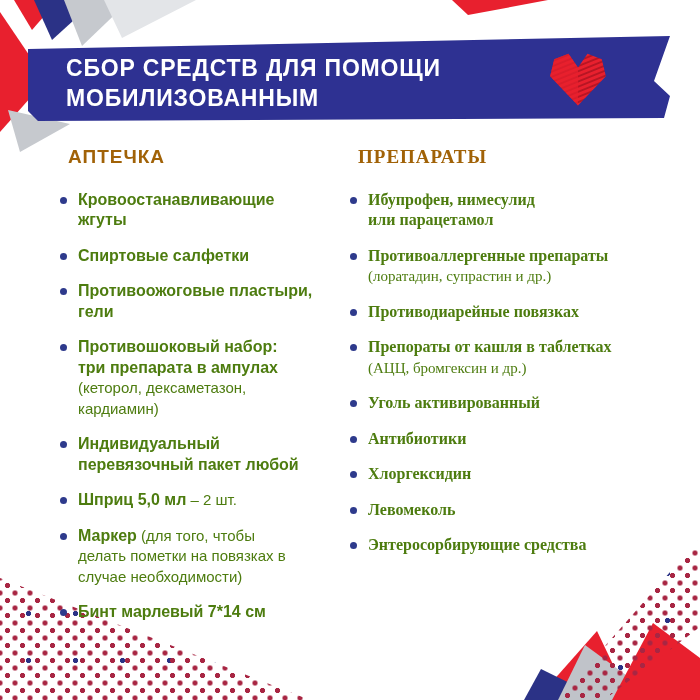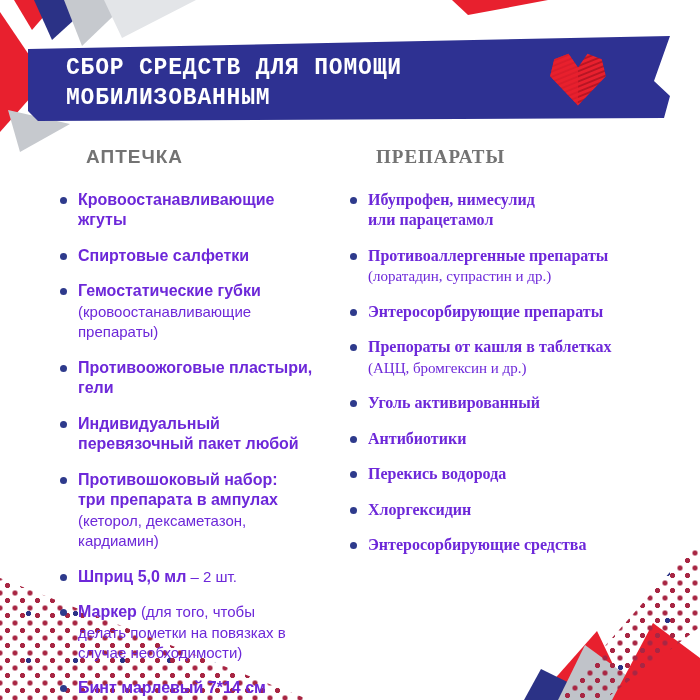--- a/index.html
+++ b/index.html
@@ -25,29 +25,29 @@
     background-size:15px 15px,15px 15px,47px 47px;
     background-position:0 0,7.5px 7.5px,5px 12px;}
   .dots-bl{left:0;top:578px;width:310px;height:122px;
     clip-path:polygon(0 0,100% 100%,0 100%);}
   .dots-br{left:545px;top:538px;width:155px;height:162px;
     clip-path:polygon(100% 0,100% 55%,38% 100%,8% 100%);}
   .banner{position:absolute;left:28px;top:36px;width:642px;height:85px;z-index:5;
     background:#2e3192;
     clip-path:polygon(0 13px,100% 0,calc(100% - 16px) 45px,100% 60px,calc(100% - 6px) 82px,10px 85px,0 75px);}
   .banner-text{position:absolute;left:38px;top:17px;color:#ffffff;font-weight:bold;
-    font-size:23px;line-height:30px;letter-spacing:0.8px;font-family:Liberation Mono, monospace;}
+    font-size:23px;line-height:30px;letter-spacing:0.8px;}
   .banner-heart{position:absolute;right:52px;top:9px;width:80px;height:68px;}
   .col{position:absolute;top:146px;z-index:4;}
   .col-left{left:58px;width:262px;}
   .col-right{left:348px;width:312px;font-family:Liberation Serif, serif;}
-  .col h2{color:#737373;font-size:19px;letter-spacing:1px;margin:0 0 22px 28px;font-weight:bold;}
+  .col h2{color:#a16207;font-size:19px;letter-spacing:1px;margin:0 0 22px 10px;font-weight:bold;}
   .col ul{list-style:none;margin:0;padding:0;}
   .col li{position:relative;padding-left:20px;margin-bottom:15px;font-size:16px;
-    line-height:1.28;color:#6d28d9;white-space:pre-line;}
+    line-height:1.28;color:#4d7c0f;white-space:pre-line;}
   .col li::before{content:"";position:absolute;left:2px;top:7px;width:7px;height:7px;
     border-radius:50%;background:#2e3a8c;}
   .b{font-weight:bold;}
   .n{font-weight:normal;font-size:15px;}
 </style>
 </head>
 <body>
 
 <div class="page">
 
@@ -81,51 +81,48 @@
       <path d="M50 33 L36 13 L15 21 L9 46 L50 89 Z" fill="#e8202e" opacity="0.72"></path>
     </svg>
   </div>
 
   <div class="col col-left">
     <h2>АПТЕЧКА</h2>
     <ul>
       <li><span class="b">Кровоостанавливающие
 жгуты</span><span class="n"></span></li>
       <li><span class="b">Спиртовые салфетки</span><span class="n"></span></li>
-      <li><span class="b">Гемостатические губки</span><span class="n">
-(кровоостанавливающие
-препараты)</span></li>
       <li><span class="b">Противоожоговые пластыри,
 гели</span><span class="n"></span></li>
-      <li><span class="b">Индивидуальный
-перевязочный пакет любой</span><span class="n"></span></li>
       <li><span class="b">Противошоковый набор:
 три препарата в ампулах</span><span class="n">
 (кеторол, дексаметазон,
 кардиамин)</span></li>
+      <li><span class="b">Индивидуальный
+перевязочный пакет любой</span><span class="n"></span></li>
       <li><span class="b">Шприц 5,0 мл</span><span class="n"> – 2 шт.</span></li>
       <li><span class="b">Маркер</span><span class="n"> (для того, чтобы
 делать пометки на повязках в
 случае необходимости)</span></li>
       <li><span class="b">Бинт марлевый 7*14 см</span><span class="n"></span></li>
 
     </ul>
   </div>
 
   <div class="col col-right">
     <h2>ПРЕПАРАТЫ</h2>
     <ul>
       <li><span class="b">Ибупрофен, нимесулид
 или парацетамол</span><span class="n"></span></li>
       <li><span class="b">Противоаллергенные препараты</span><span class="n">
 (лоратадин, супрастин и др.)</span></li>
-      <li><span class="b">Энтеросорбирующие препараты</span><span class="n"></span></li>
+      <li><span class="b">Противодиарейные повязках</span><span class="n"></span></li>
       <li><span class="b">Препораты от кашля в таблетках</span><span class="n">
 (АЦЦ, бромгексин и др.)</span></li>
       <li><span class="b">Уголь активированный</span><span class="n"></span></li>
       <li><span class="b">Антибиотики</span><span class="n"></span></li>
-      <li><span class="b">Перекись водорода</span><span class="n"></span></li>
       <li><span class="b">Хлоргексидин</span><span class="n"></span></li>
+      <li><span class="b">Левомеколь</span><span class="n"></span></li>
       <li><span class="b">Энтеросорбирующие средства</span><span class="n"></span></li>
     </ul>
   </div>
 
 </div>
 
 </body></html>

